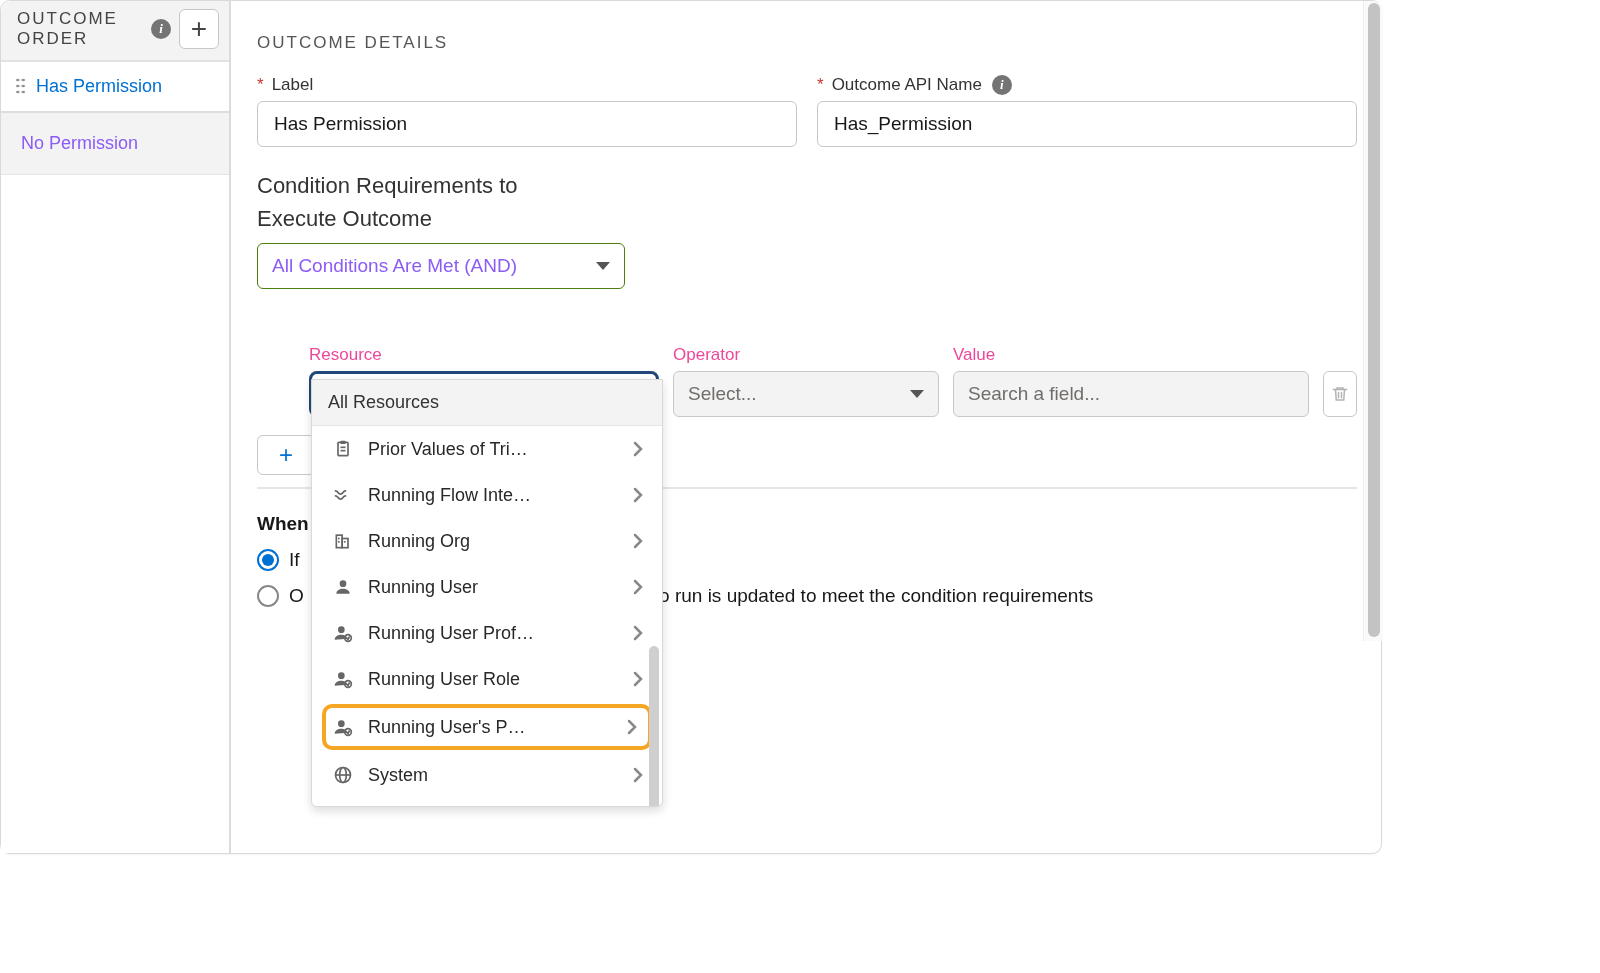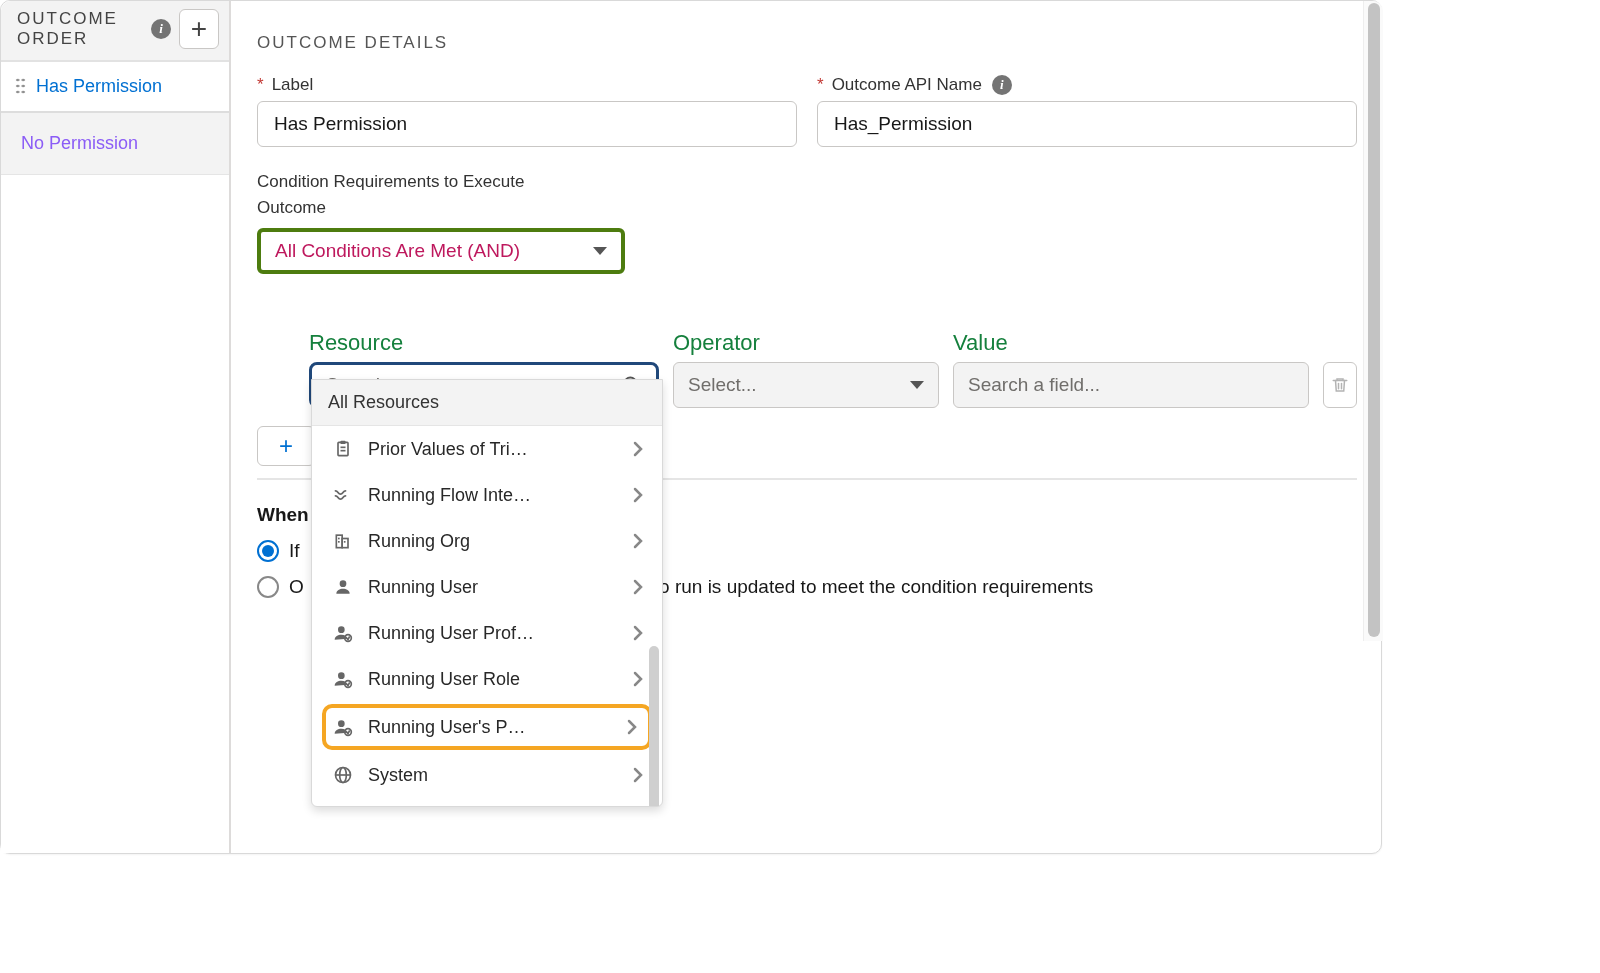--- a/index.html
+++ b/index.html
@@ -67,34 +67,34 @@
   .field-col { flex: 1; display: flex; flex-direction: column; }
   .field-label {
     font-size: 17px; color: #333; margin-bottom: 6px; display: flex; align-items: center; gap: 6px;
   }
   .req { color: #c23934; margin-right: 2px; }
   .input-box {
     height: 46px; border: 1px solid #c9c7c5; border-radius: 6px; padding: 0 16px;
     font-size: 19px; color: #181818; outline: none; background: #fff;
     display: flex; align-items: center;
   }
-  .cond-label { font-size: 17px; color: #333; margin-top: 22px; }
+  .cond-label { font-size: 22px; color: #333; margin-top: 22px; }
   .select-box {
-    margin-top: 8px; width: 368px; height: 46px; border: 4px solid #4d7c0f; border-radius: 6px;
-    display: flex; align-items: center; padding: 0 14px; font-size: 19px; color: #be185d;
+    margin-top: 8px; width: 368px; height: 46px; border: 1px solid #4d7c0f; border-radius: 6px;
+    display: flex; align-items: center; padding: 0 14px; font-size: 19px; color: #8b5cf6;
     cursor: pointer; justify-content: space-between; background: #fff;
   }
   .chev-down {
     width: 0; height: 0; border-left: 7px solid transparent; border-right: 7px solid transparent;
     border-top: 8px solid #555;
   }
   
   .cond-row { display: flex; gap: 14px; margin-top: 56px; align-items: flex-end; }
   .cond-col { display: flex; flex-direction: column; }
-  .cond-col .col-label { font-size: 22px; color: #15803d; margin-bottom: 6px; }
+  .cond-col .col-label { font-size: 17px; color: #ec4899; margin-bottom: 6px; }
   .combobox {
     height: 46px; border-radius: 6px; background: #fff; display: flex; align-items: center;
     padding: 0 14px; font-size: 19px; color: #706e6b; cursor: text; justify-content: space-between;
     gap: 6px;
   }
   .resource-box {
     width: 350px; border: 3px solid #20487a; border-radius: 8px; background: #fff;
   }
   .operator-box {
     width: 266px; border: 1px solid #c9c7c5; background: #f3f3f3;

